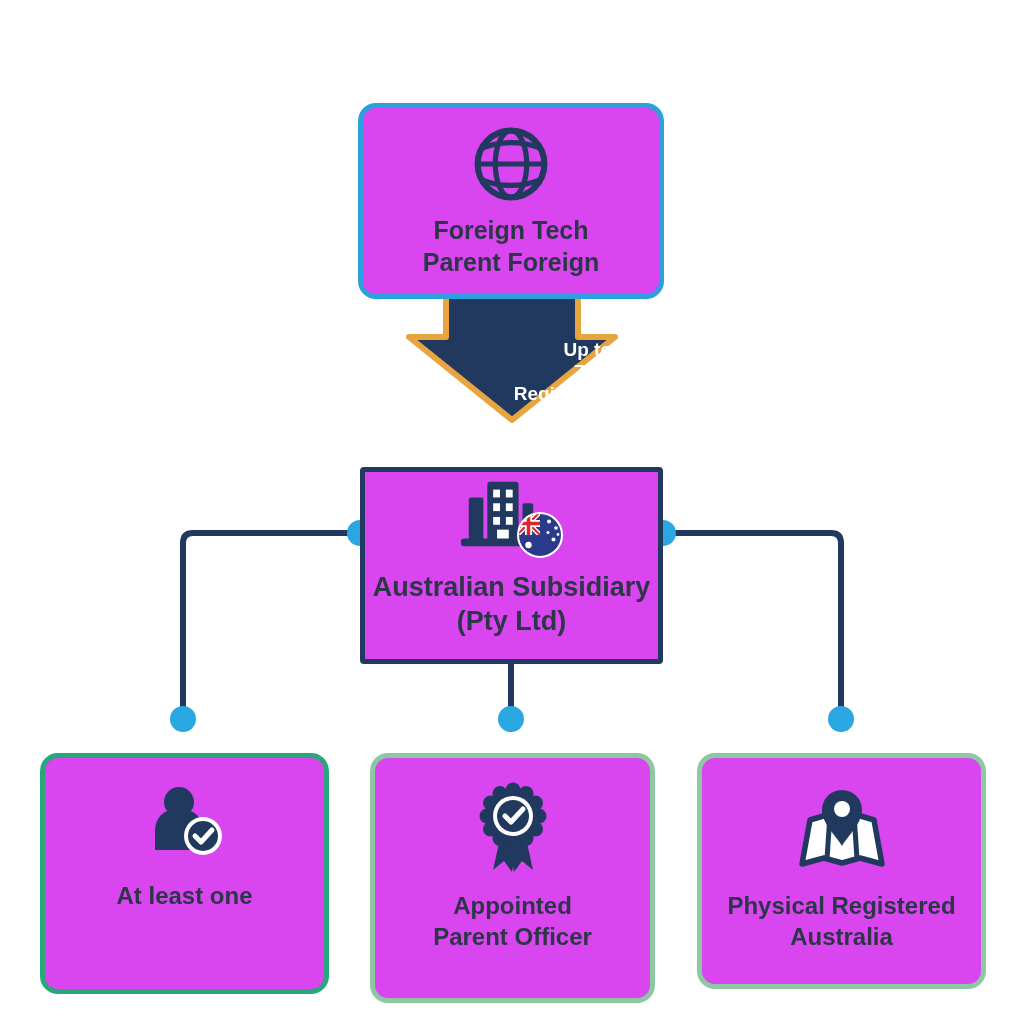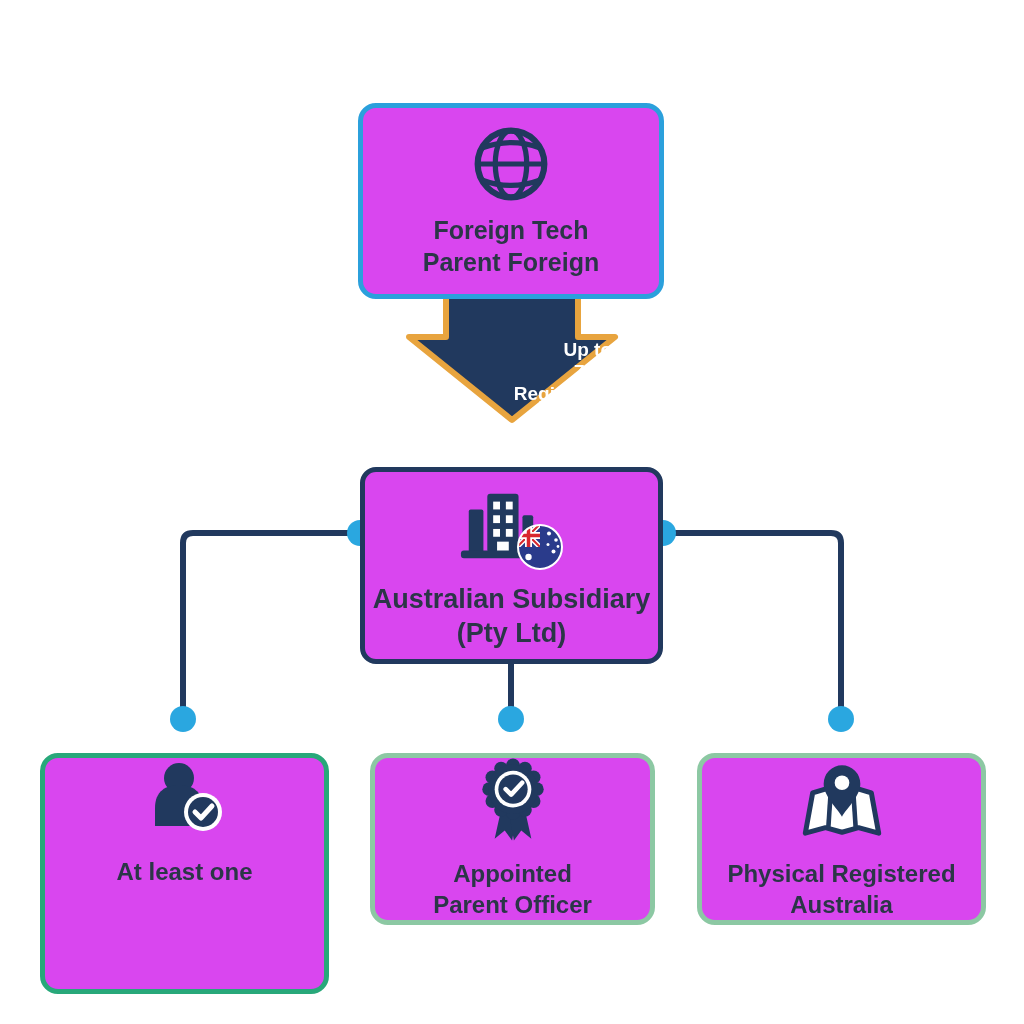--- a/index.html
+++ b/index.html
@@ -20,32 +20,32 @@
                justify-content:center;gap:10px;z-index:3;}
   #node-parent .label{font-size:25px;line-height:32px;}
 
   .arrow-svg{position:absolute;left:401px;top:256px;z-index:2;}
   .arrow-fill{fill:var(--navy);stroke:var(--arrow-orange);stroke-width:6;stroke-linejoin:round;}
   .arrow-label{position:absolute;left:412px;top:291px;width:200px;z-index:4;
                text-align:right;color:var(--arrow-text);font-weight:bold;
                font-size:19px;line-height:22px;margin-top:48px;}
 
   #node-subsidiary{left:360px;top:436px;width:303px;height:197px;
-                   border:5px solid var(--navy);border-radius:16px;
-                   padding-top:12px;gap:4px;z-index:3;}
+                   border:5px solid var(--navy);border-radius:4px;
+                   gap:4px;z-index:3;}
   #node-subsidiary .label{font-size:27px;line-height:34px;}
   .subsidiary-icon-wrap{position:relative;width:118px;height:94px;}
   .building-svg{position:absolute;left:6px;top:2px;}
   .flag-svg{position:absolute;left:64px;top:40px;}
 
-  .req{border-radius:18px;gap:12px;z-index:3;}
+  .req{border-radius:18px;padding-top:24px;gap:12px;z-index:3;}
   .req .label{font-size:24px;line-height:31px;}
   #node-director{left:40px;top:722px;width:289px;height:241px;border:5px solid var(--green-dark);}
-  #node-officer{left:370px;top:722px;width:285px;height:172px;border:5px solid var(--green-light);}
-  #node-office{left:697px;top:722px;width:289px;height:172px;border:5px solid var(--green-light);}
+  #node-officer{left:370px;top:722px;width:285px;height:250px;border:5px solid var(--green-light);}
+  #node-office{left:697px;top:722px;width:289px;height:236px;border:5px solid var(--green-light);}
 
   .nf{fill:var(--navy);}
   .ns{stroke:var(--navy);fill:none;}
   .wf{fill:#ffffff;}
   .ws{stroke:#ffffff;fill:none;}
   .map-panel{fill:#ffffff;stroke:var(--navy);stroke-width:5.5;stroke-linejoin:round;}
 </style>
 </head>
 <body>
 

